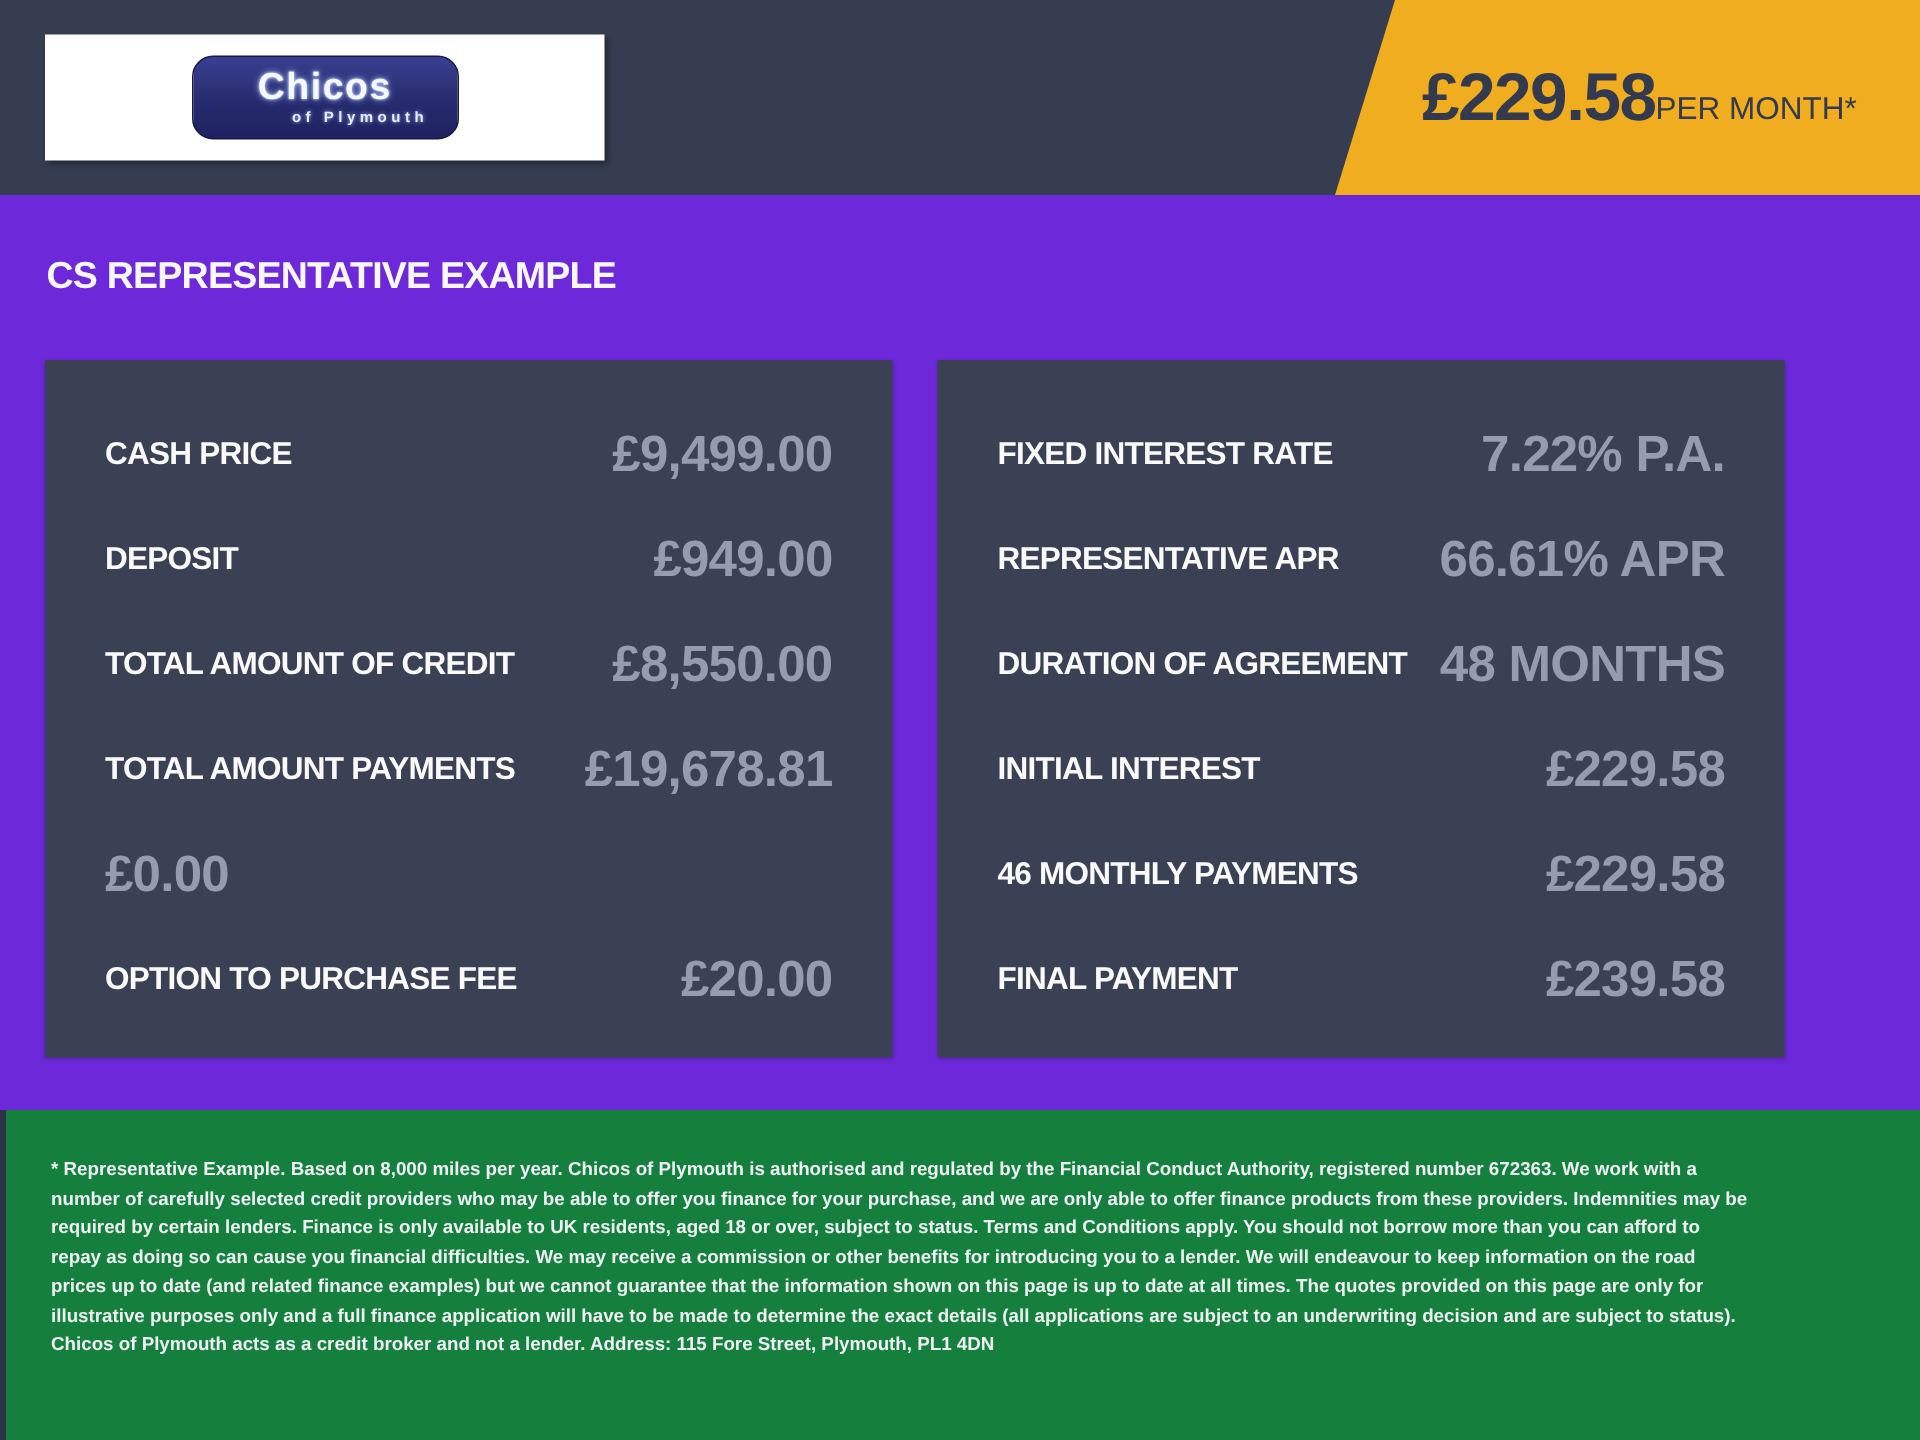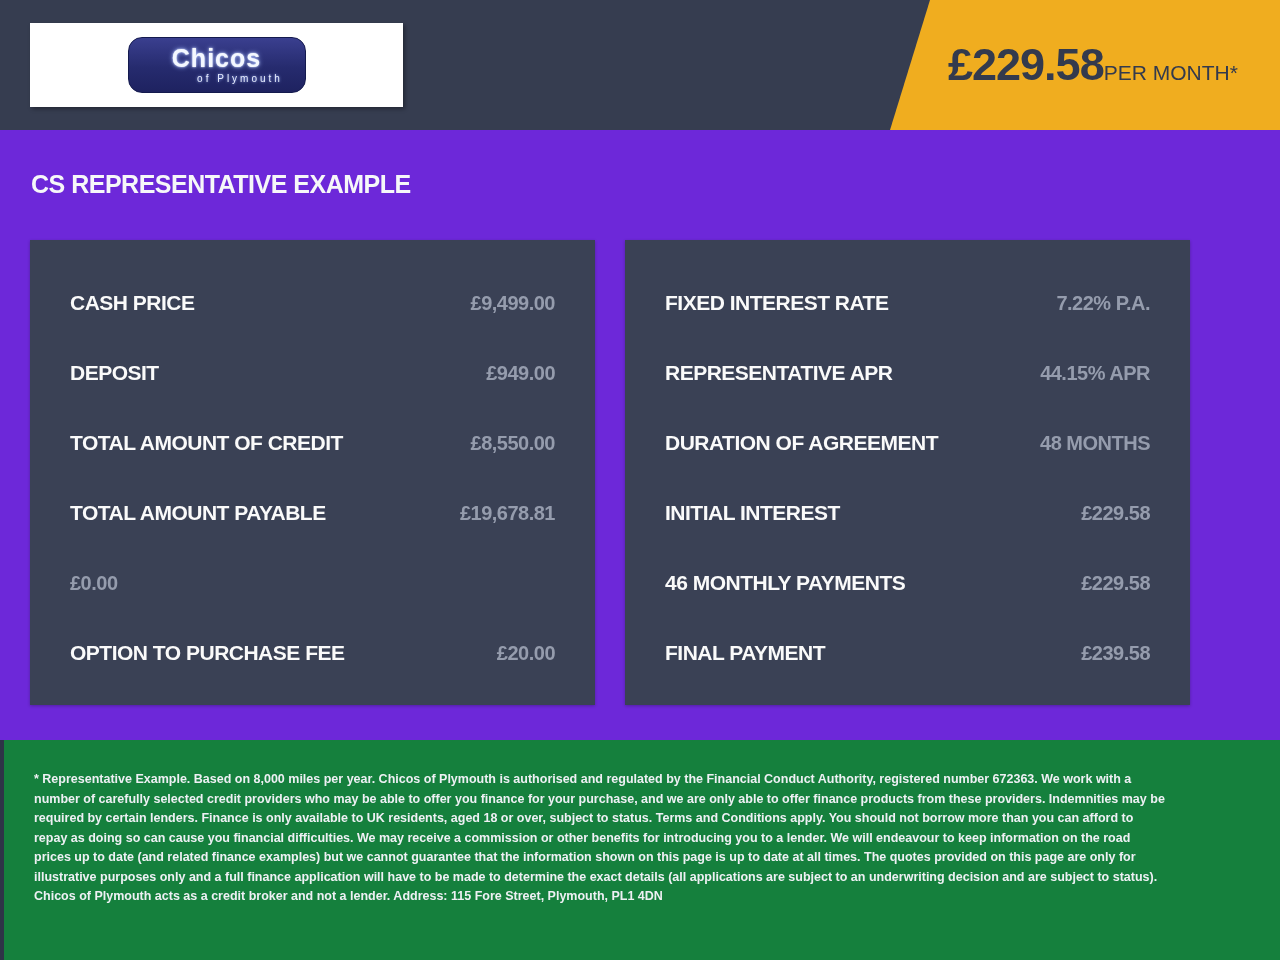--- a/index.html
+++ b/index.html
@@ -23,21 +23,21 @@
     background:linear-gradient(180deg,#3a3f8f 0%,#262b6e 55%,#1e2260 100%);
     border:1px solid #141a4e;
     display:flex;flex-direction:column;align-items:center;justify-content:center;
     line-height:1;
   }
   .logo-line1{
     color:#f4f8ff;font-size:25px;font-weight:700;letter-spacing:1px;
     text-shadow:0 0 5px #9db4ff,0 0 2px #ffffff;
   }
   .logo-line2{
-    color:#e8eeff;font-size:10px;font-weight:400;letter-spacing:3px;margin-top:3px;
+    color:#e8eeff;font-size:10px;font-weight:700;letter-spacing:3px;margin-top:3px;
     text-shadow:0 0 3px #9db4ff;
     margin-left:47px;
   }
   .price-banner{
     position:absolute;top:0;right:0;width:390px;height:130px;
     background:#f0ad1f;
     clip-path:polygon(40px 0,100% 0,100% 100%,0 100%);
     display:flex;align-items:center;
     padding-left:58px;box-sizing:border-box;
   }
@@ -67,21 +67,21 @@
     padding:28px 40px 15px 40px;
   }
   .row{
     height:70px;display:flex;align-items:center;justify-content:space-between;
   }
   .row .label{
     color:#fafafa;font-size:21px;font-weight:700;letter-spacing:-0.5px;
     white-space:nowrap;
   }
   .row .value{
-    color:#959cad;font-size:20px;font-weight:700;letter-spacing:-0.5px;
+    color:#959cad;font-size:34px;font-weight:700;letter-spacing:-0.5px;
     white-space:nowrap;text-align:right;
   }
   
   .footer{
     position:absolute;top:740px;left:4px;width:1280px;height:220px;
     background:#15803d;
   }
   .disclaimer{
     position:absolute;left:30px;top:30px;width:1135px;
     color:#eef0f4;font-size:12.5px;font-weight:700;line-height:19.5px;
@@ -115,40 +115,40 @@
       </div>
       <div class="row">
         <span class="label">DEPOSIT</span>
         <span class="value">£949.00</span>
       </div>
       <div class="row">
         <span class="label">TOTAL AMOUNT OF CREDIT</span>
         <span class="value">£8,550.00</span>
       </div>
       <div class="row">
-        <span class="label">TOTAL AMOUNT PAYABLE</span>
+        <span class="label">TOTAL AMOUNT PAYMENTS</span>
         <span class="value">£19,678.81</span>
       </div>
       <div class="row">
         <span class="value">£0.00</span>
       </div>
       <div class="row">
         <span class="label">OPTION TO PURCHASE FEE</span>
         <span class="value">£20.00</span>
       </div>
     </div>
 
     <div class="panel">
       <div class="row">
         <span class="label">FIXED INTEREST RATE</span>
         <span class="value">7.22% P.A.</span>
       </div>
       <div class="row">
         <span class="label">REPRESENTATIVE APR</span>
-        <span class="value">44.15% APR</span>
+        <span class="value">66.61% APR</span>
       </div>
       <div class="row">
         <span class="label">DURATION OF AGREEMENT</span>
         <span class="value">48 MONTHS</span>
       </div>
       <div class="row">
         <span class="label">INITIAL INTEREST</span>
         <span class="value">£229.58</span>
       </div>
       <div class="row">

